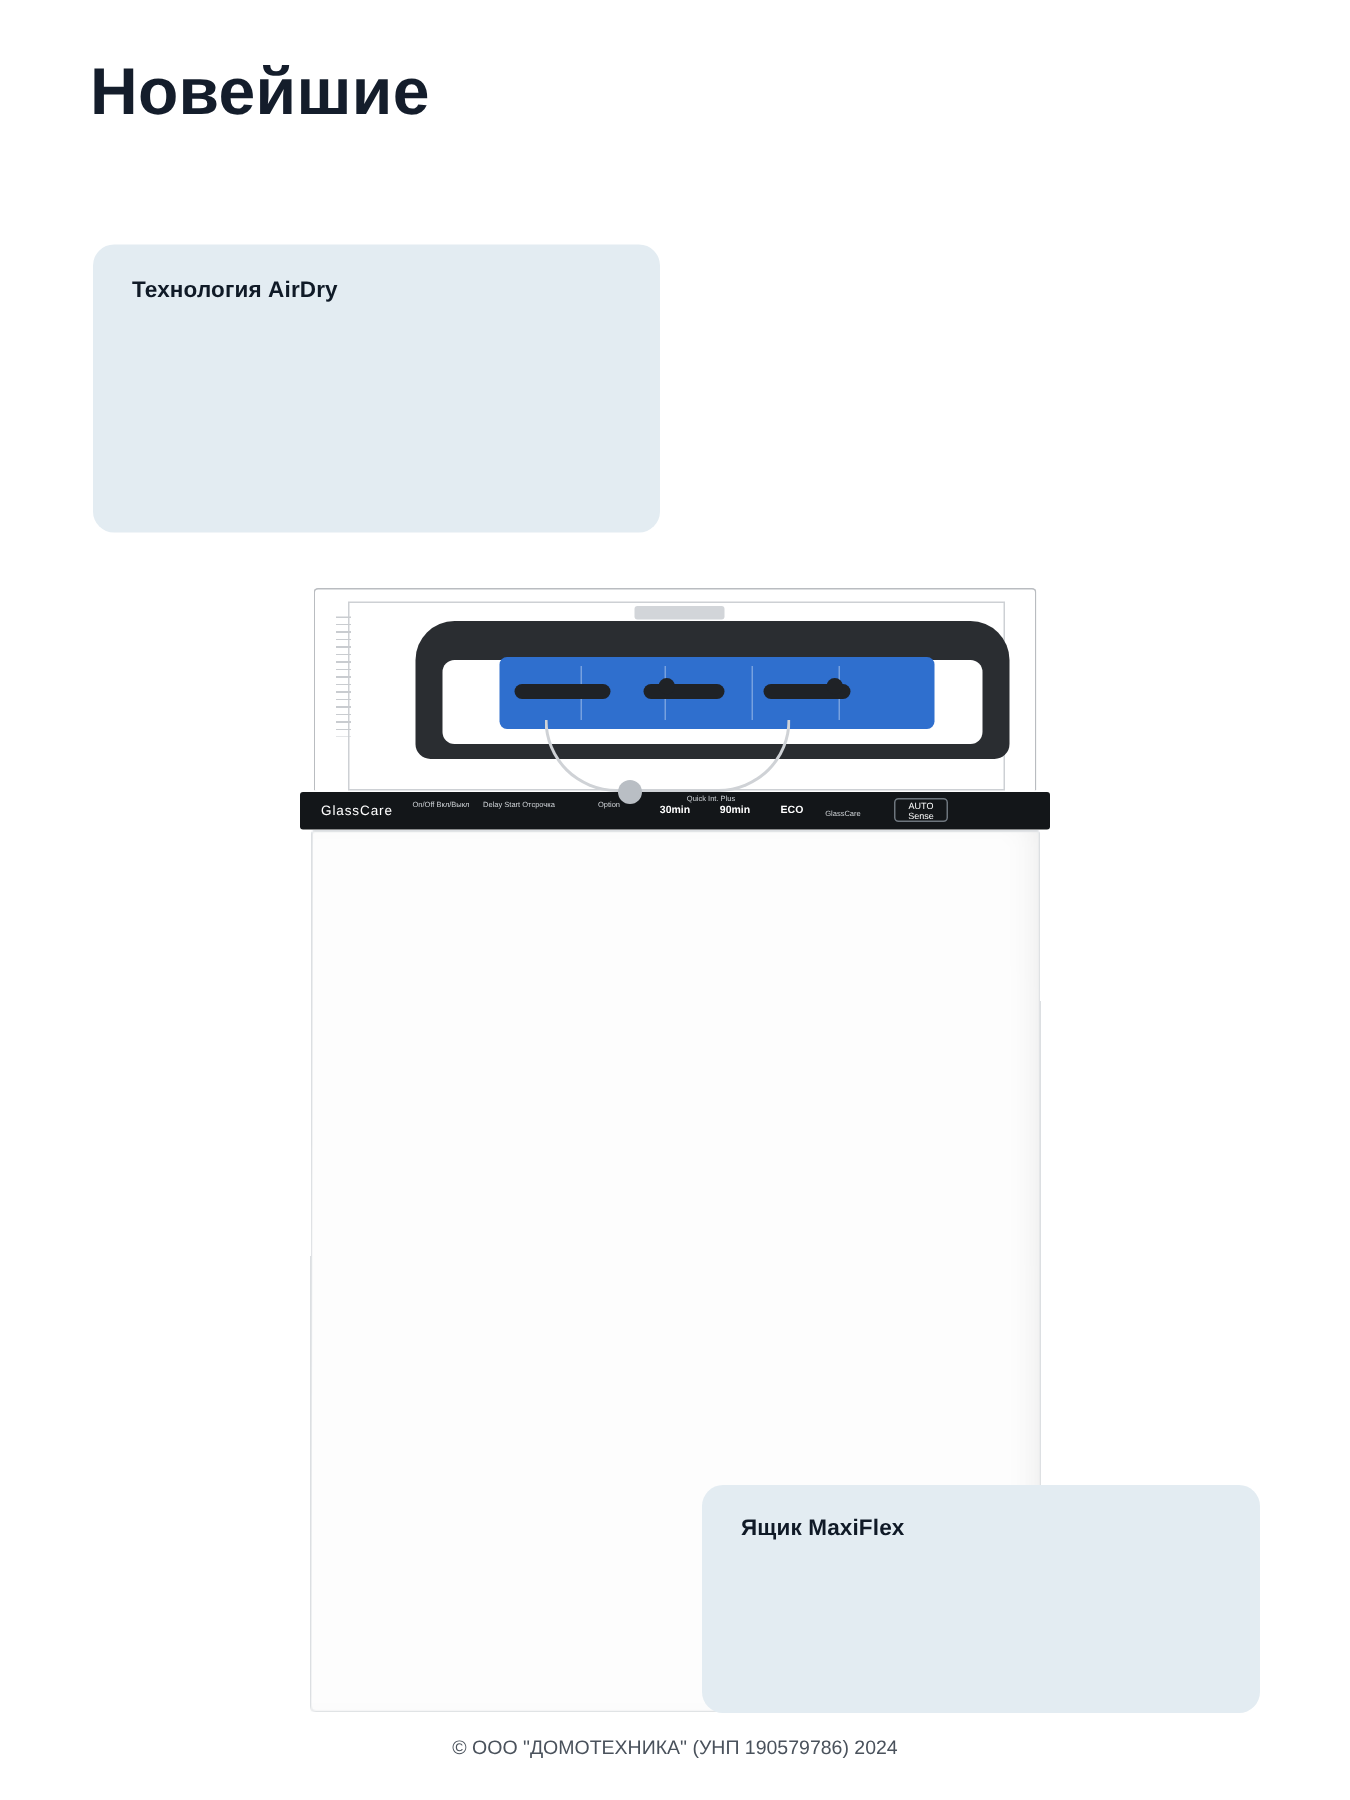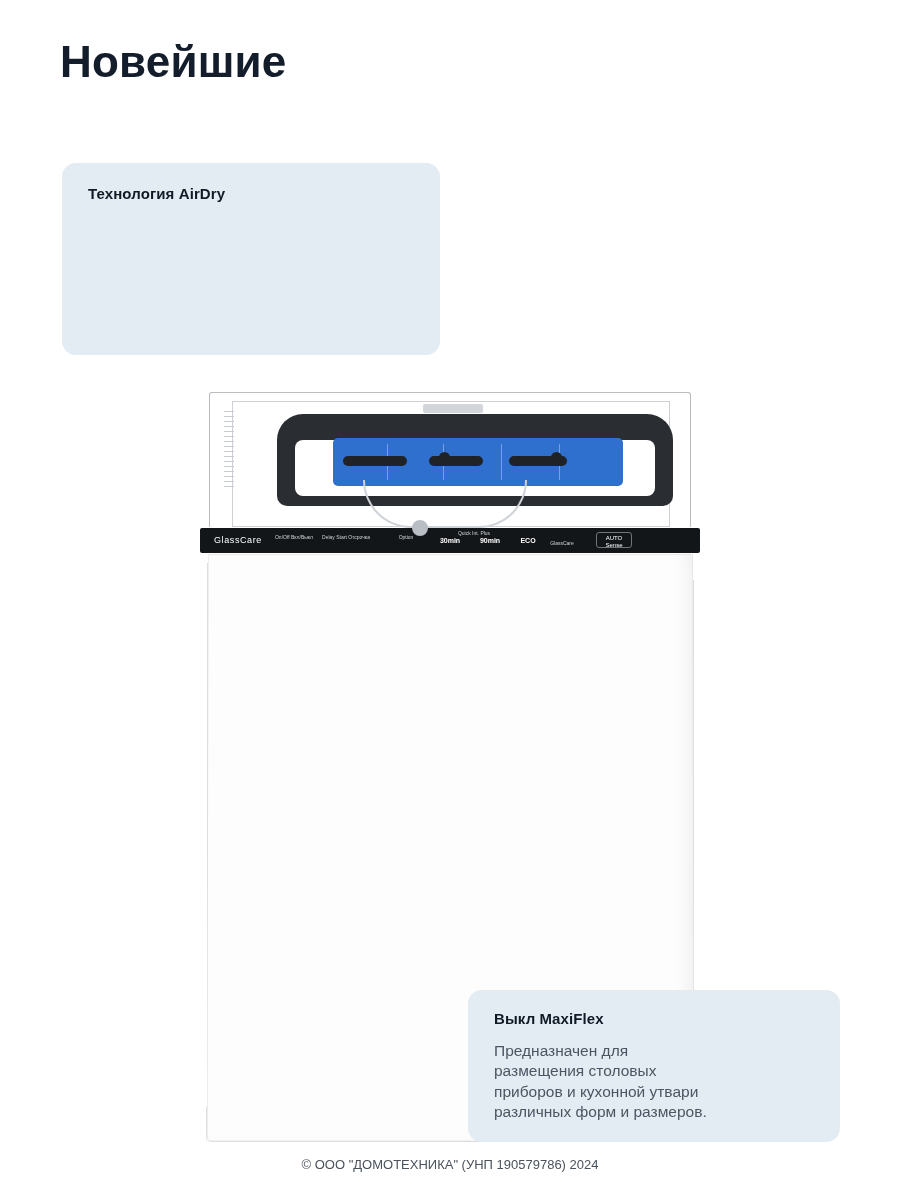--- a/index.html
+++ b/index.html
@@ -326,20 +326,16 @@
     <div class="auto-box">
       <span>AUTO</span><br>
       <span>Sense</span>
     </div>
   </div>
 
   <div class="door"></div>
 </div>
 
 <div class="card" id="card-maxiflex">
-  <p class="card-title">Выкл MaxiFlex</p>
-  <p class="card-text">Предназначен для
-размещения столовых
-приборов и кухонной утвари
-различных форм и размеров.</p>
+  <p class="card-title">Ящик MaxiFlex</p>
 </div>
 
 <div class="footer">© ООО "ДОМОТЕХНИКА" (УНП 190579786) 2024</div>
 
 </body></html>

